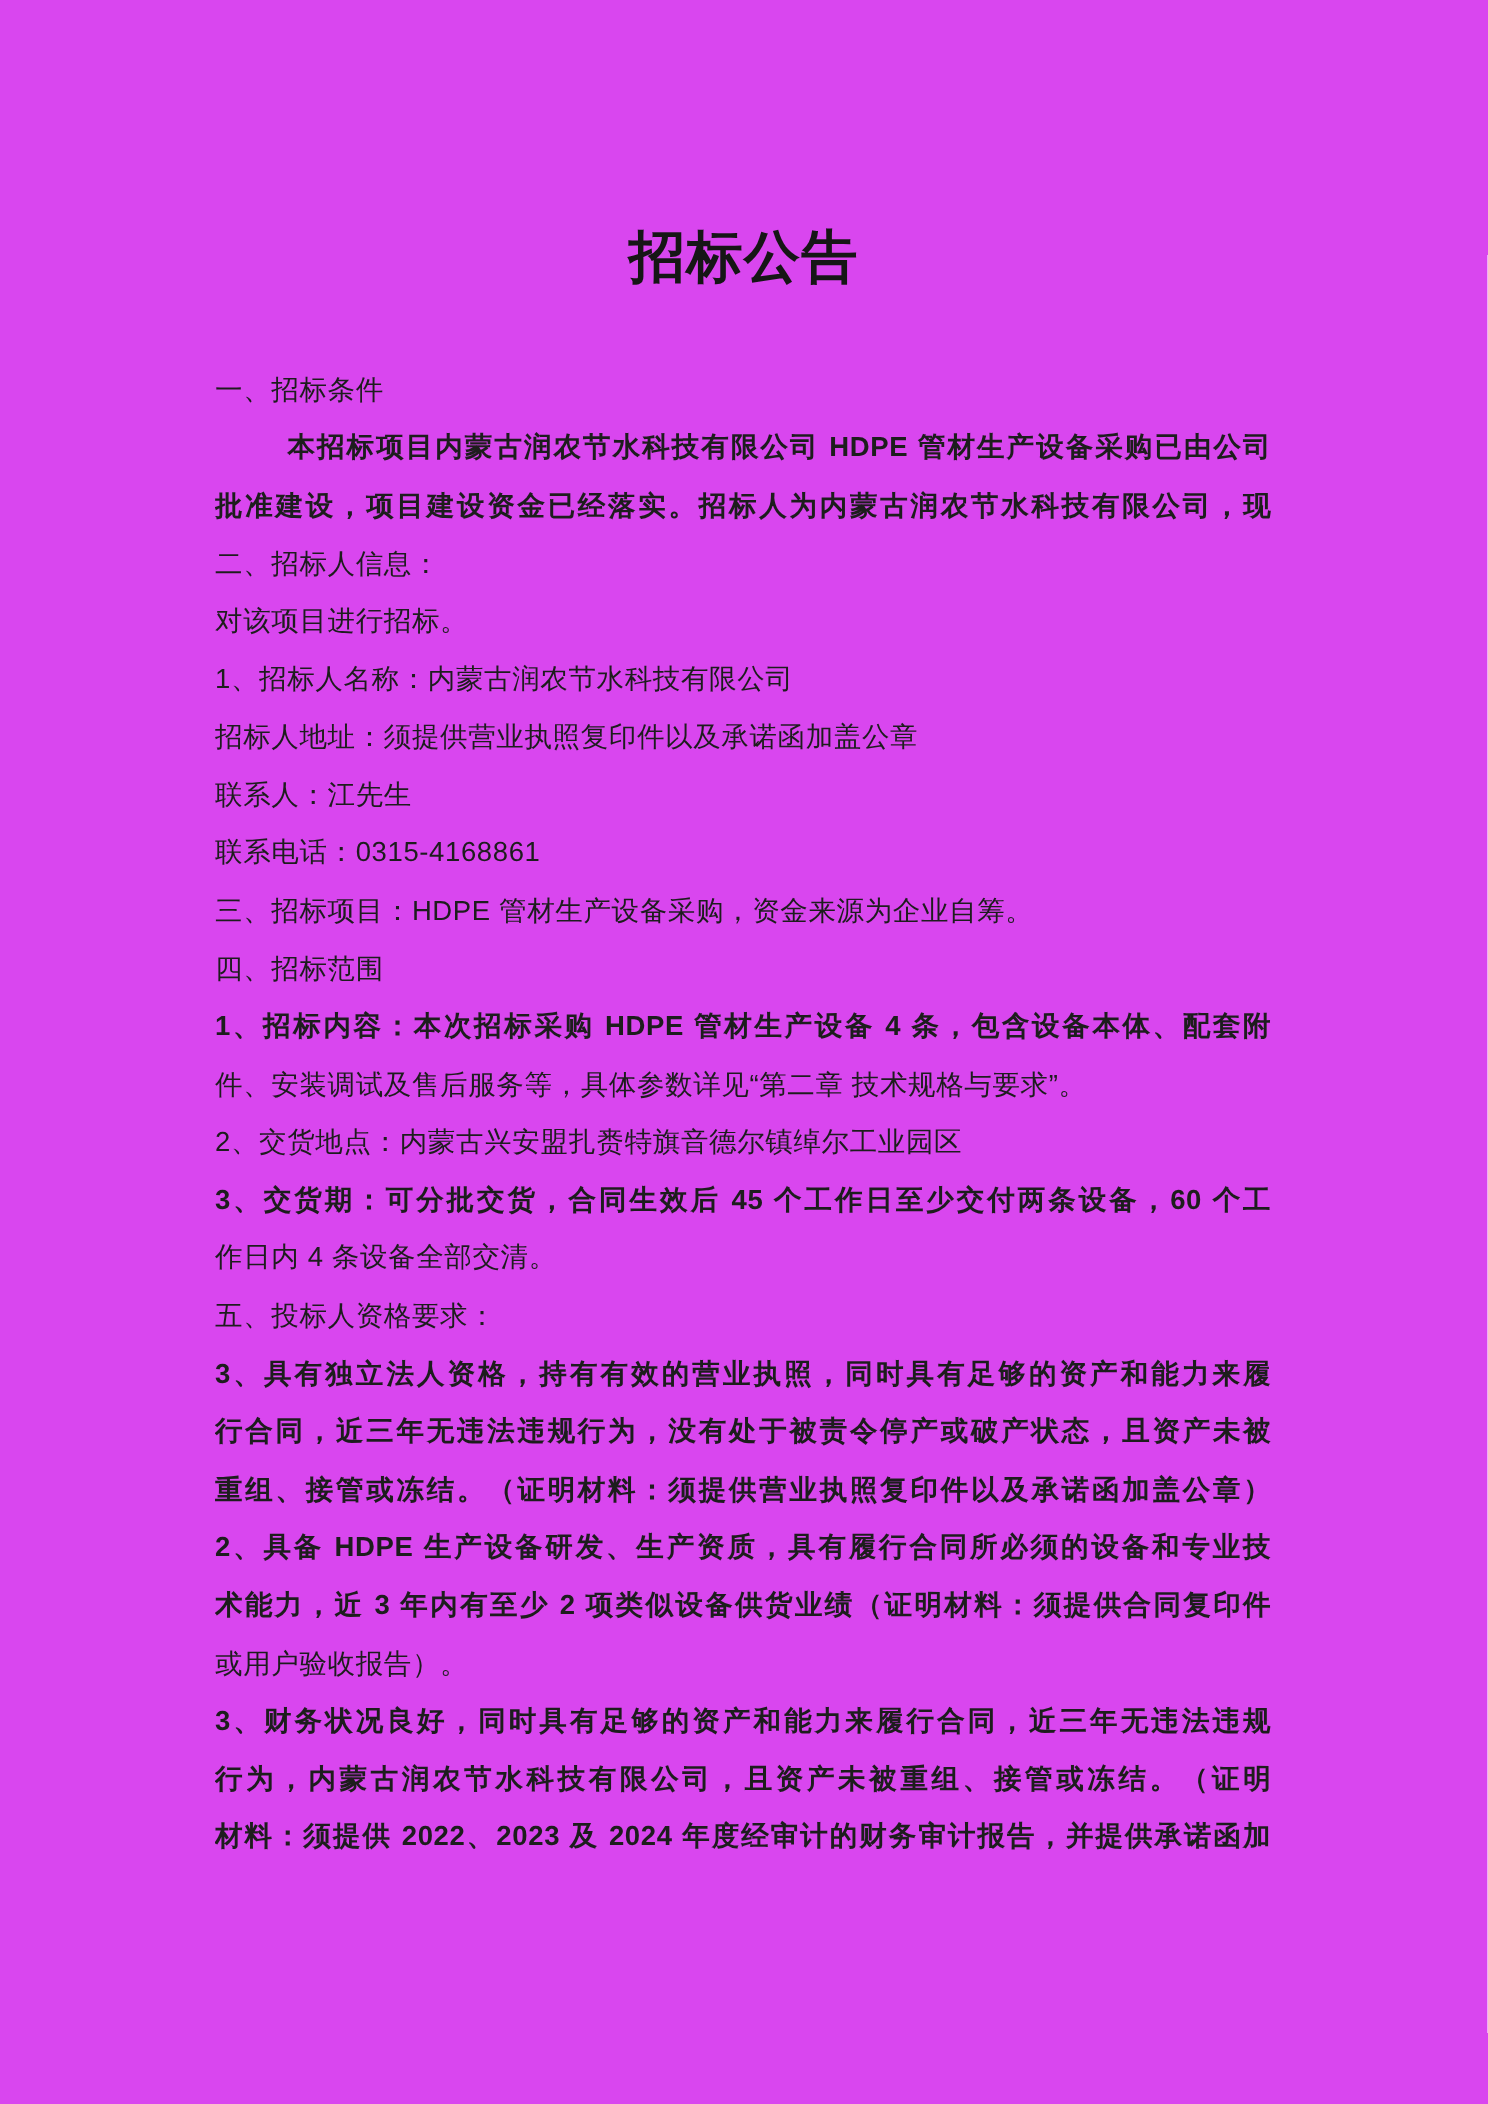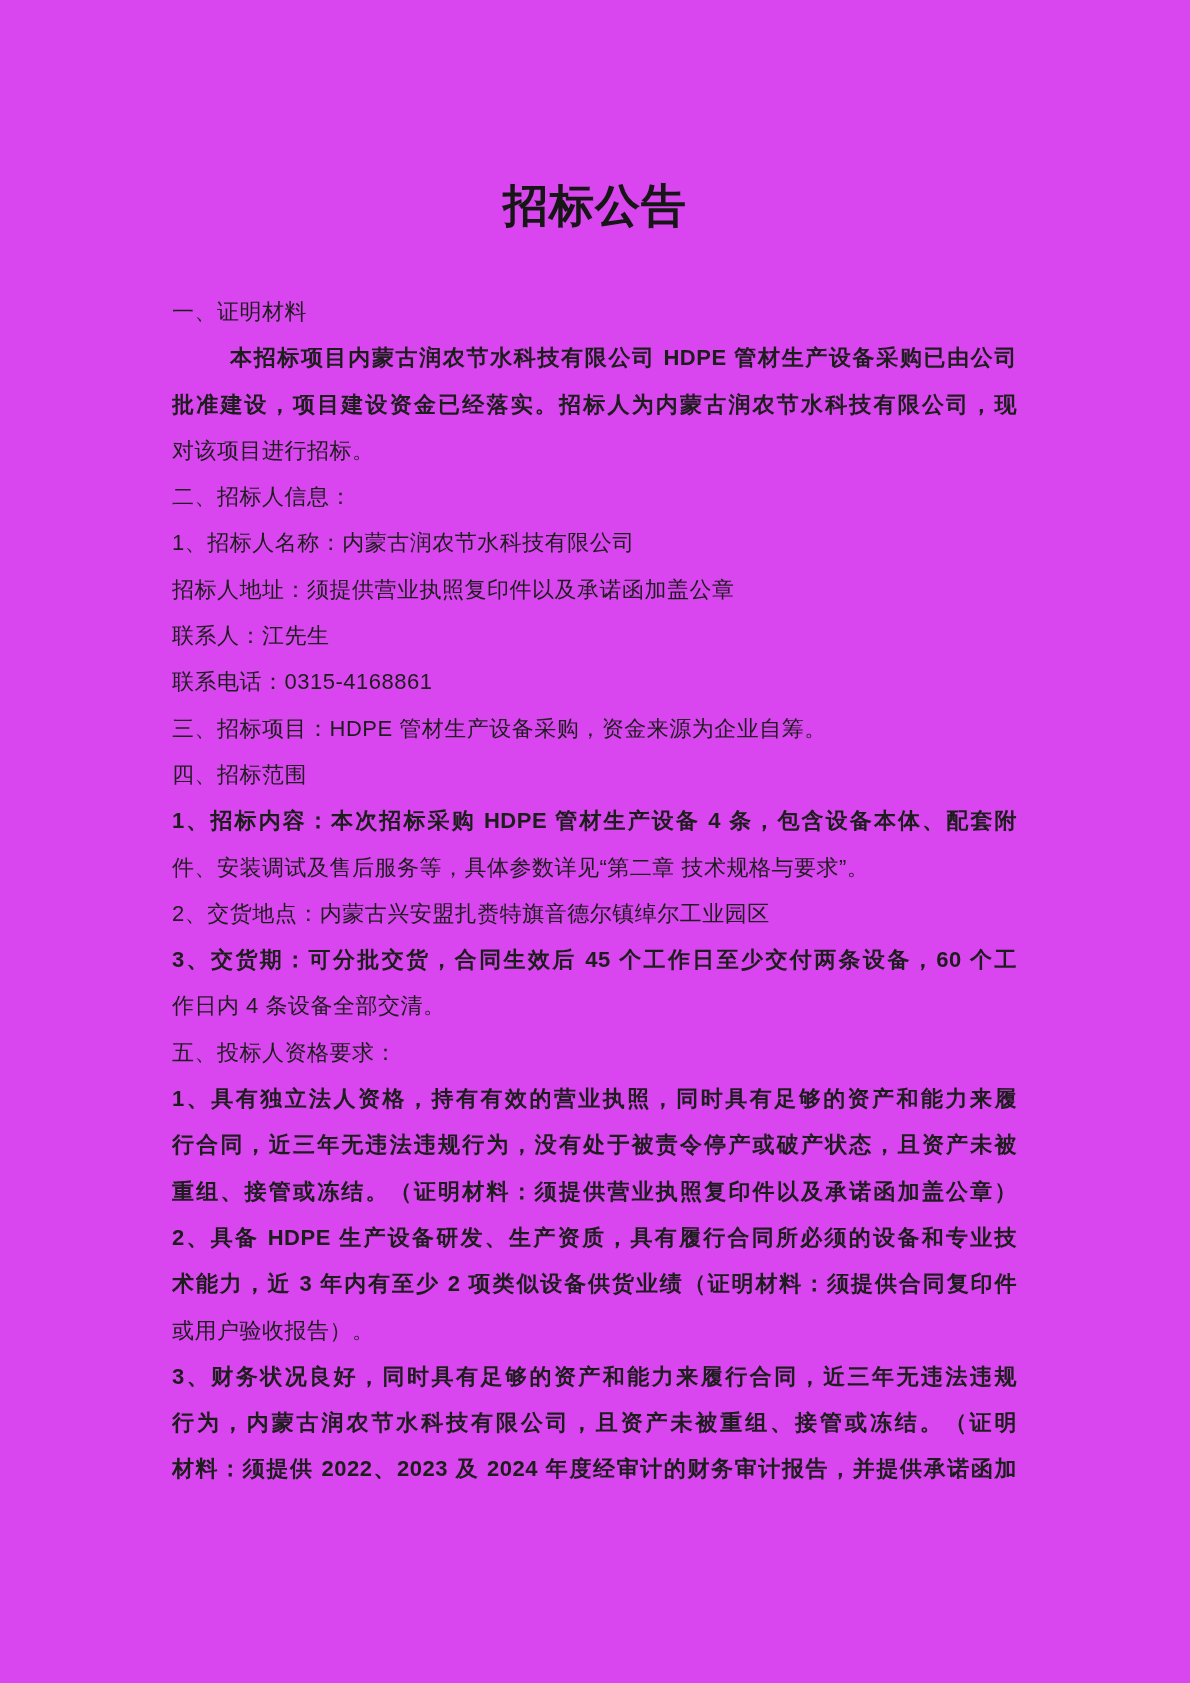--- a/index.html
+++ b/index.html
@@ -58,38 +58,38 @@
   }
 </style>
 </head>
 <body>
 
 <div class="page">
 
   <h1 class="doc-title">招标公告</h1>
 
   <div class="doc-body">
-    <div class="ln">一、证明材料</div>
+    <div class="ln">一、招标条件</div>
     <div class="ln j ind">本招标项目内蒙古润农节水科技有限公司 HDPE 管材生产设备采购已由公司</div>
     <div class="ln j">批准建设，项目建设资金已经落实。招标人为内蒙古润农节水科技有限公司，现</div>
+    <div class="ln">二、招标人信息：</div>
     <div class="ln">对该项目进行招标。</div>
-    <div class="ln">二、招标人信息：</div>
     <div class="ln">1、招标人名称：内蒙古润农节水科技有限公司</div>
     <div class="ln">招标人地址：须提供营业执照复印件以及承诺函加盖公章</div>
     <div class="ln">联系人：江先生</div>
     <div class="ln">联系电话：0315-4168861</div>
     <div class="ln">三、招标项目：HDPE 管材生产设备采购，资金来源为企业自筹。</div>
     <div class="ln">四、招标范围</div>
     <div class="ln j">1、招标内容：本次招标采购 HDPE 管材生产设备 4 条，包含设备本体、配套附</div>
     <div class="ln">件、安装调试及售后服务等，具体参数详见“第二章 技术规格与要求”。</div>
     <div class="ln">2、交货地点：内蒙古兴安盟扎赉特旗音德尔镇绰尔工业园区</div>
     <div class="ln j">3、交货期：可分批交货，合同生效后 45 个工作日至少交付两条设备，60 个工</div>
     <div class="ln">作日内 4 条设备全部交清。</div>
     <div class="ln">五、投标人资格要求：</div>
-    <div class="ln j">1、具有独立法人资格，持有有效的营业执照，同时具有足够的资产和能力来履</div>
+    <div class="ln j">3、具有独立法人资格，持有有效的营业执照，同时具有足够的资产和能力来履</div>
     <div class="ln j">行合同，近三年无违法违规行为，没有处于被责令停产或破产状态，且资产未被</div>
     <div class="ln j">重组、接管或冻结。（证明材料：须提供营业执照复印件以及承诺函加盖公章）</div>
     <div class="ln j">2、具备 HDPE 生产设备研发、生产资质，具有履行合同所必须的设备和专业技</div>
     <div class="ln j">术能力，近 3 年内有至少 2 项类似设备供货业绩（证明材料：须提供合同复印件</div>
     <div class="ln">或用户验收报告）。</div>
     <div class="ln j">3、财务状况良好，同时具有足够的资产和能力来履行合同，近三年无违法违规</div>
     <div class="ln j">行为，内蒙古润农节水科技有限公司，且资产未被重组、接管或冻结。（证明</div>
     <div class="ln j">材料：须提供 2022、2023 及 2024 年度经审计的财务审计报告，并提供承诺函加</div>
   </div>
 

